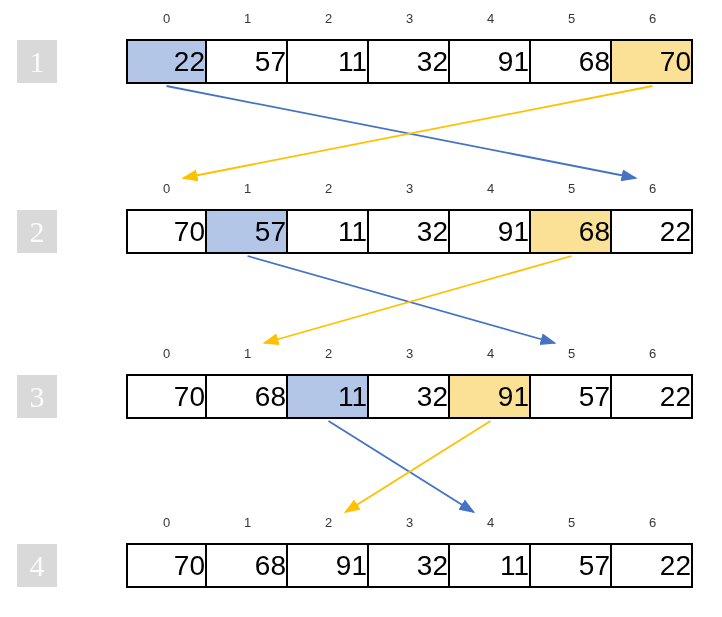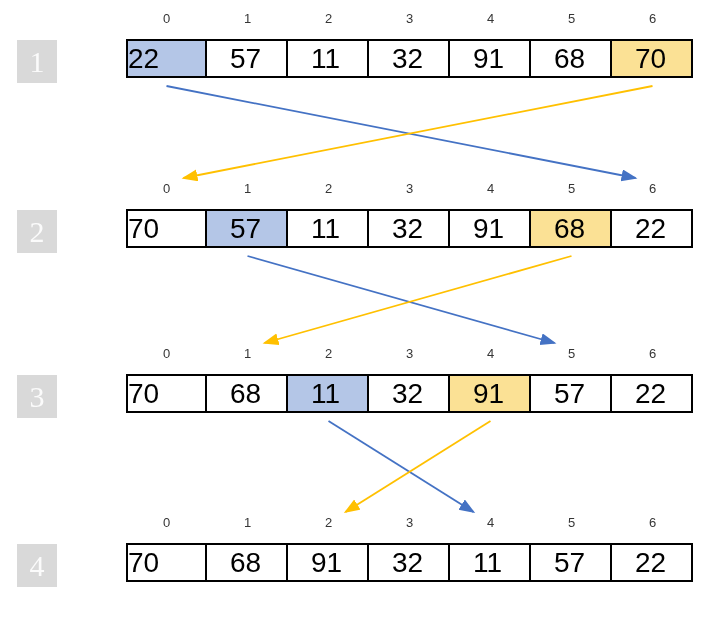--- a/index.html
+++ b/index.html
@@ -15,22 +15,22 @@
   .step-badge span{
     font-family:"Liberation Serif", serif;font-size:30px;color:#fbfbfb;line-height:1;
   }
   .index-row{position:absolute;height:16px;}
   .index-label{
     position:absolute;top:0;width:81px;text-align:center;
     font-size:13px;color:#363636;line-height:16px;
   }
   .array-row{position:absolute;left:126px;display:flex;}
   .cell{
-    box-sizing:border-box;width:81px;height:39px;background:#ffffff;
-    border:2px solid #000000;display:flex;align-items:center;justify-content:flex-start;
+    box-sizing:border-box;width:81px;height:45px;background:#ffffff;
+    border:2px solid #000000;display:flex;align-items:center;justify-content:flex-end;
   }
   .cell + .cell{border-left:none;padding-left:23px;}
   .cell.hl-blue{background:#b4c6e7;}
   .cell.hl-yellow{background:#fbe195;}
   .cell span{font-size:28px;color:#000000;line-height:1;}
 </style>
 </head>
 <body>
 
 <div id="canvas">

